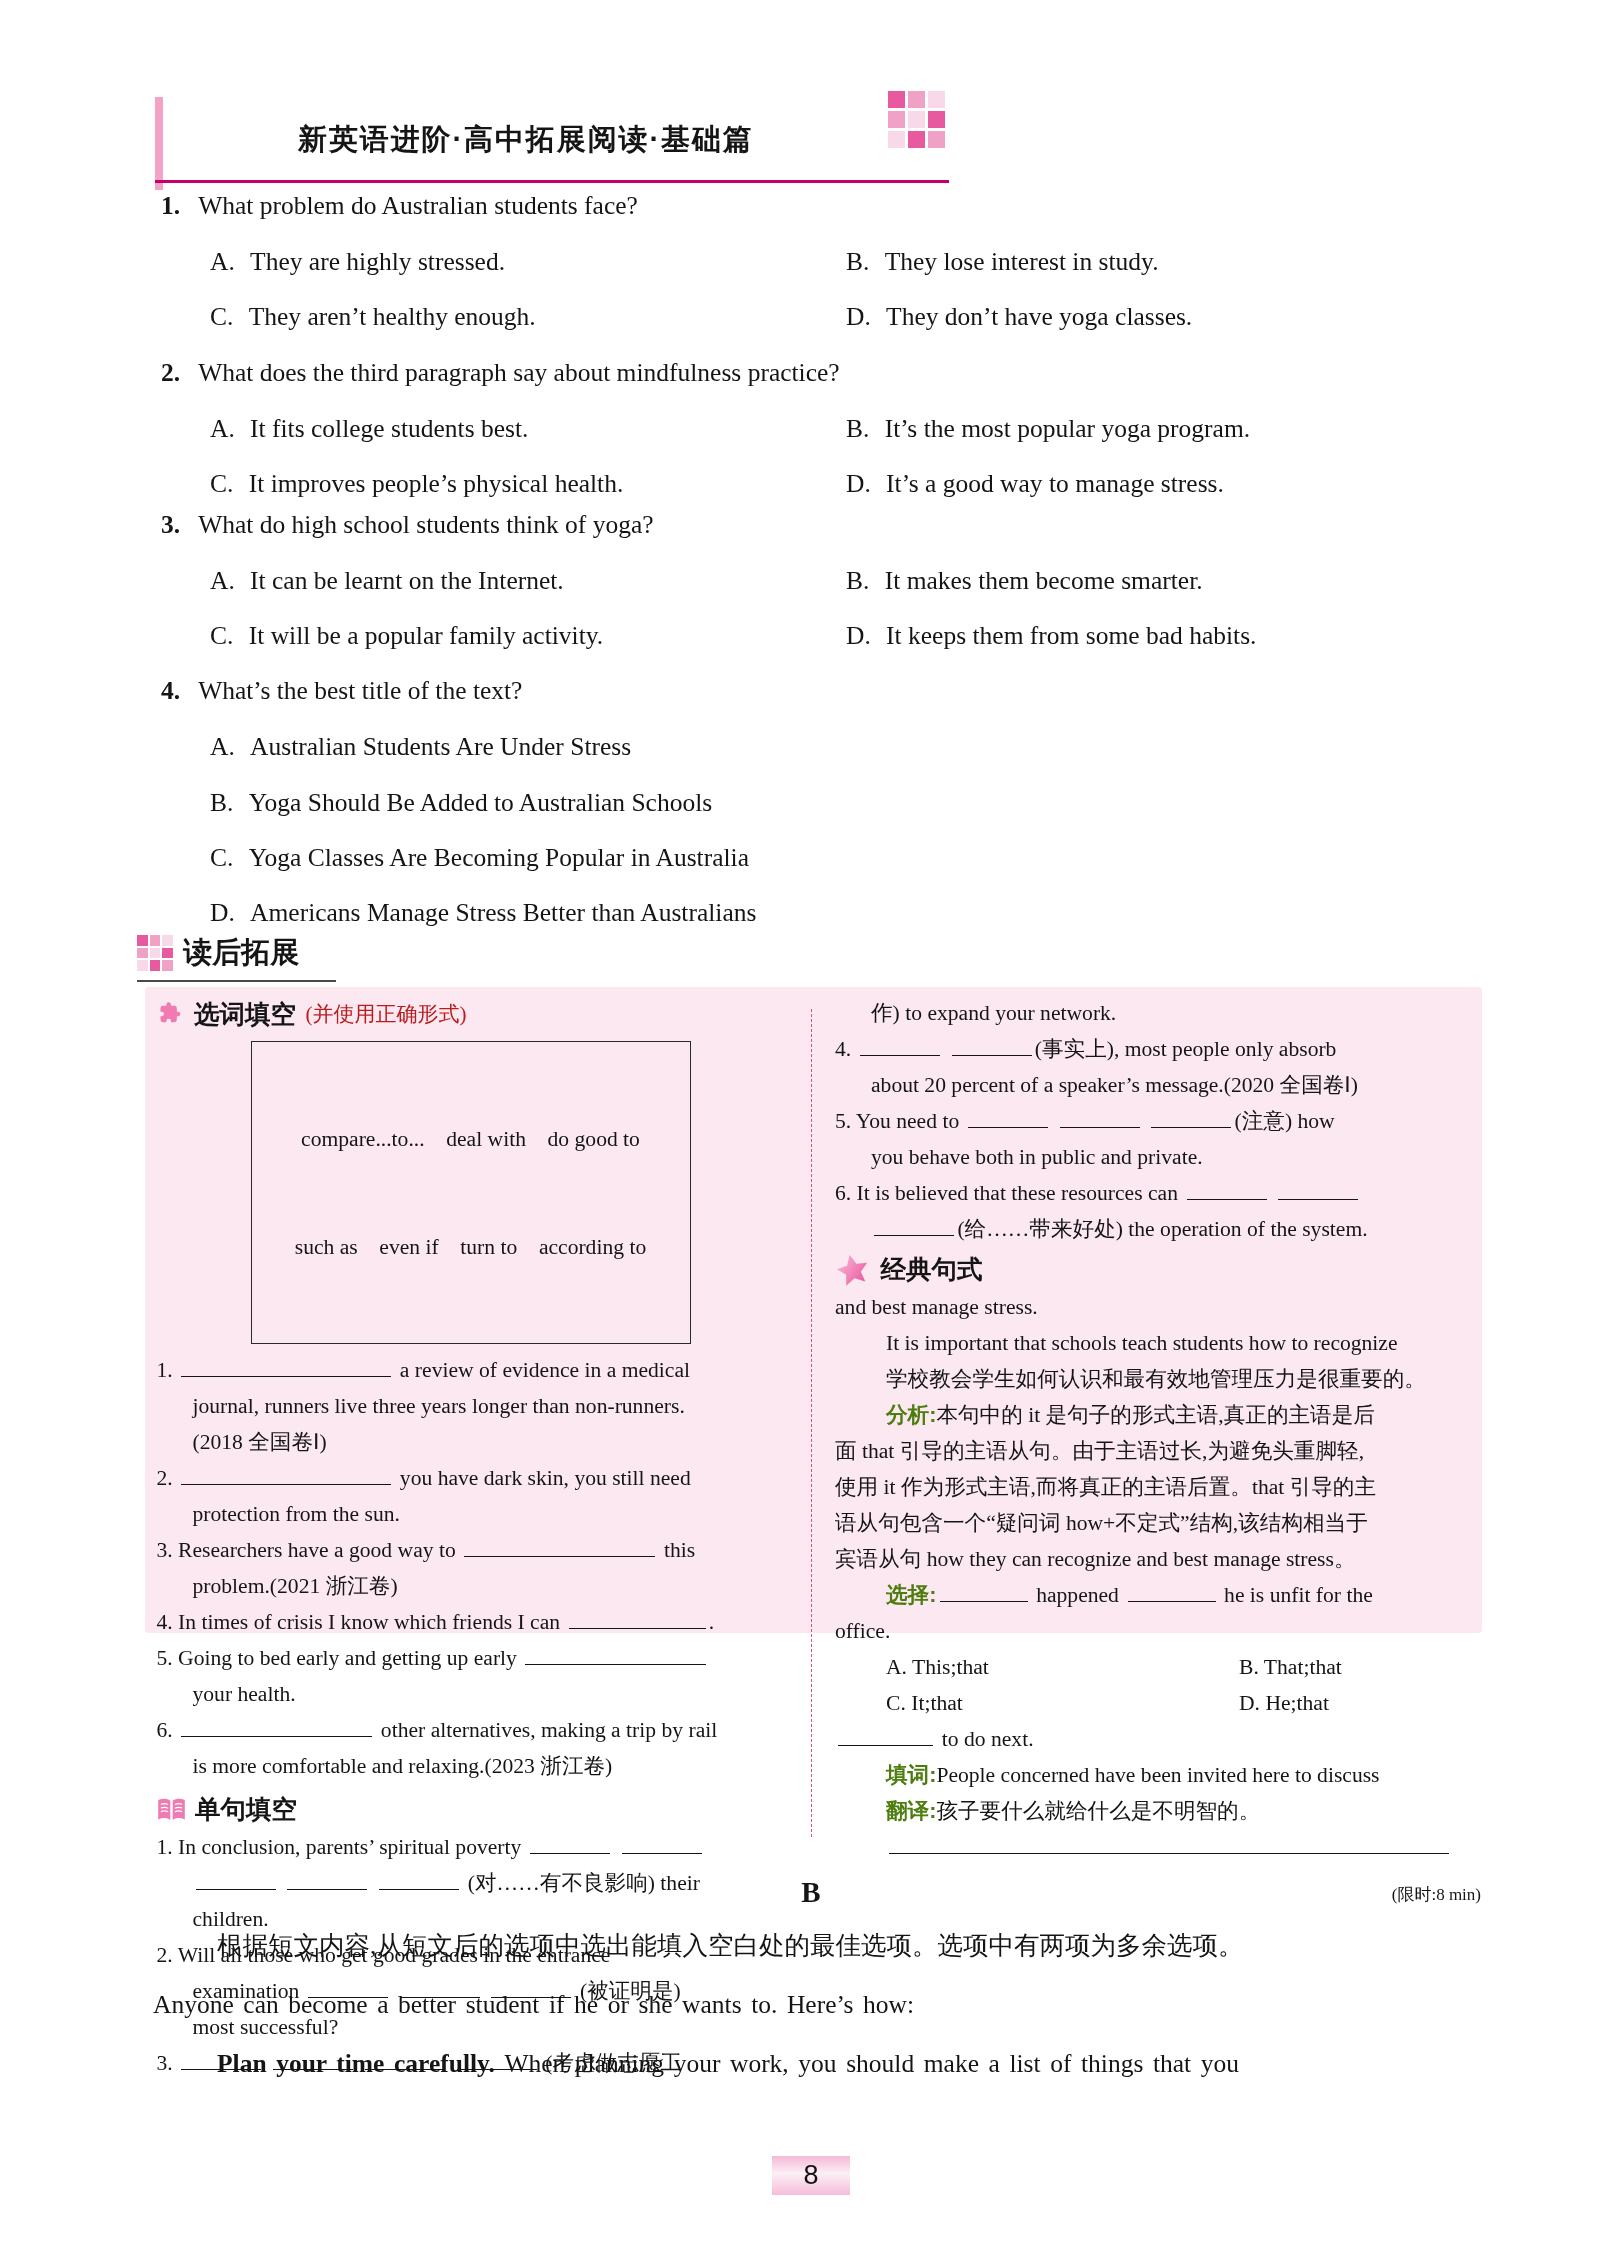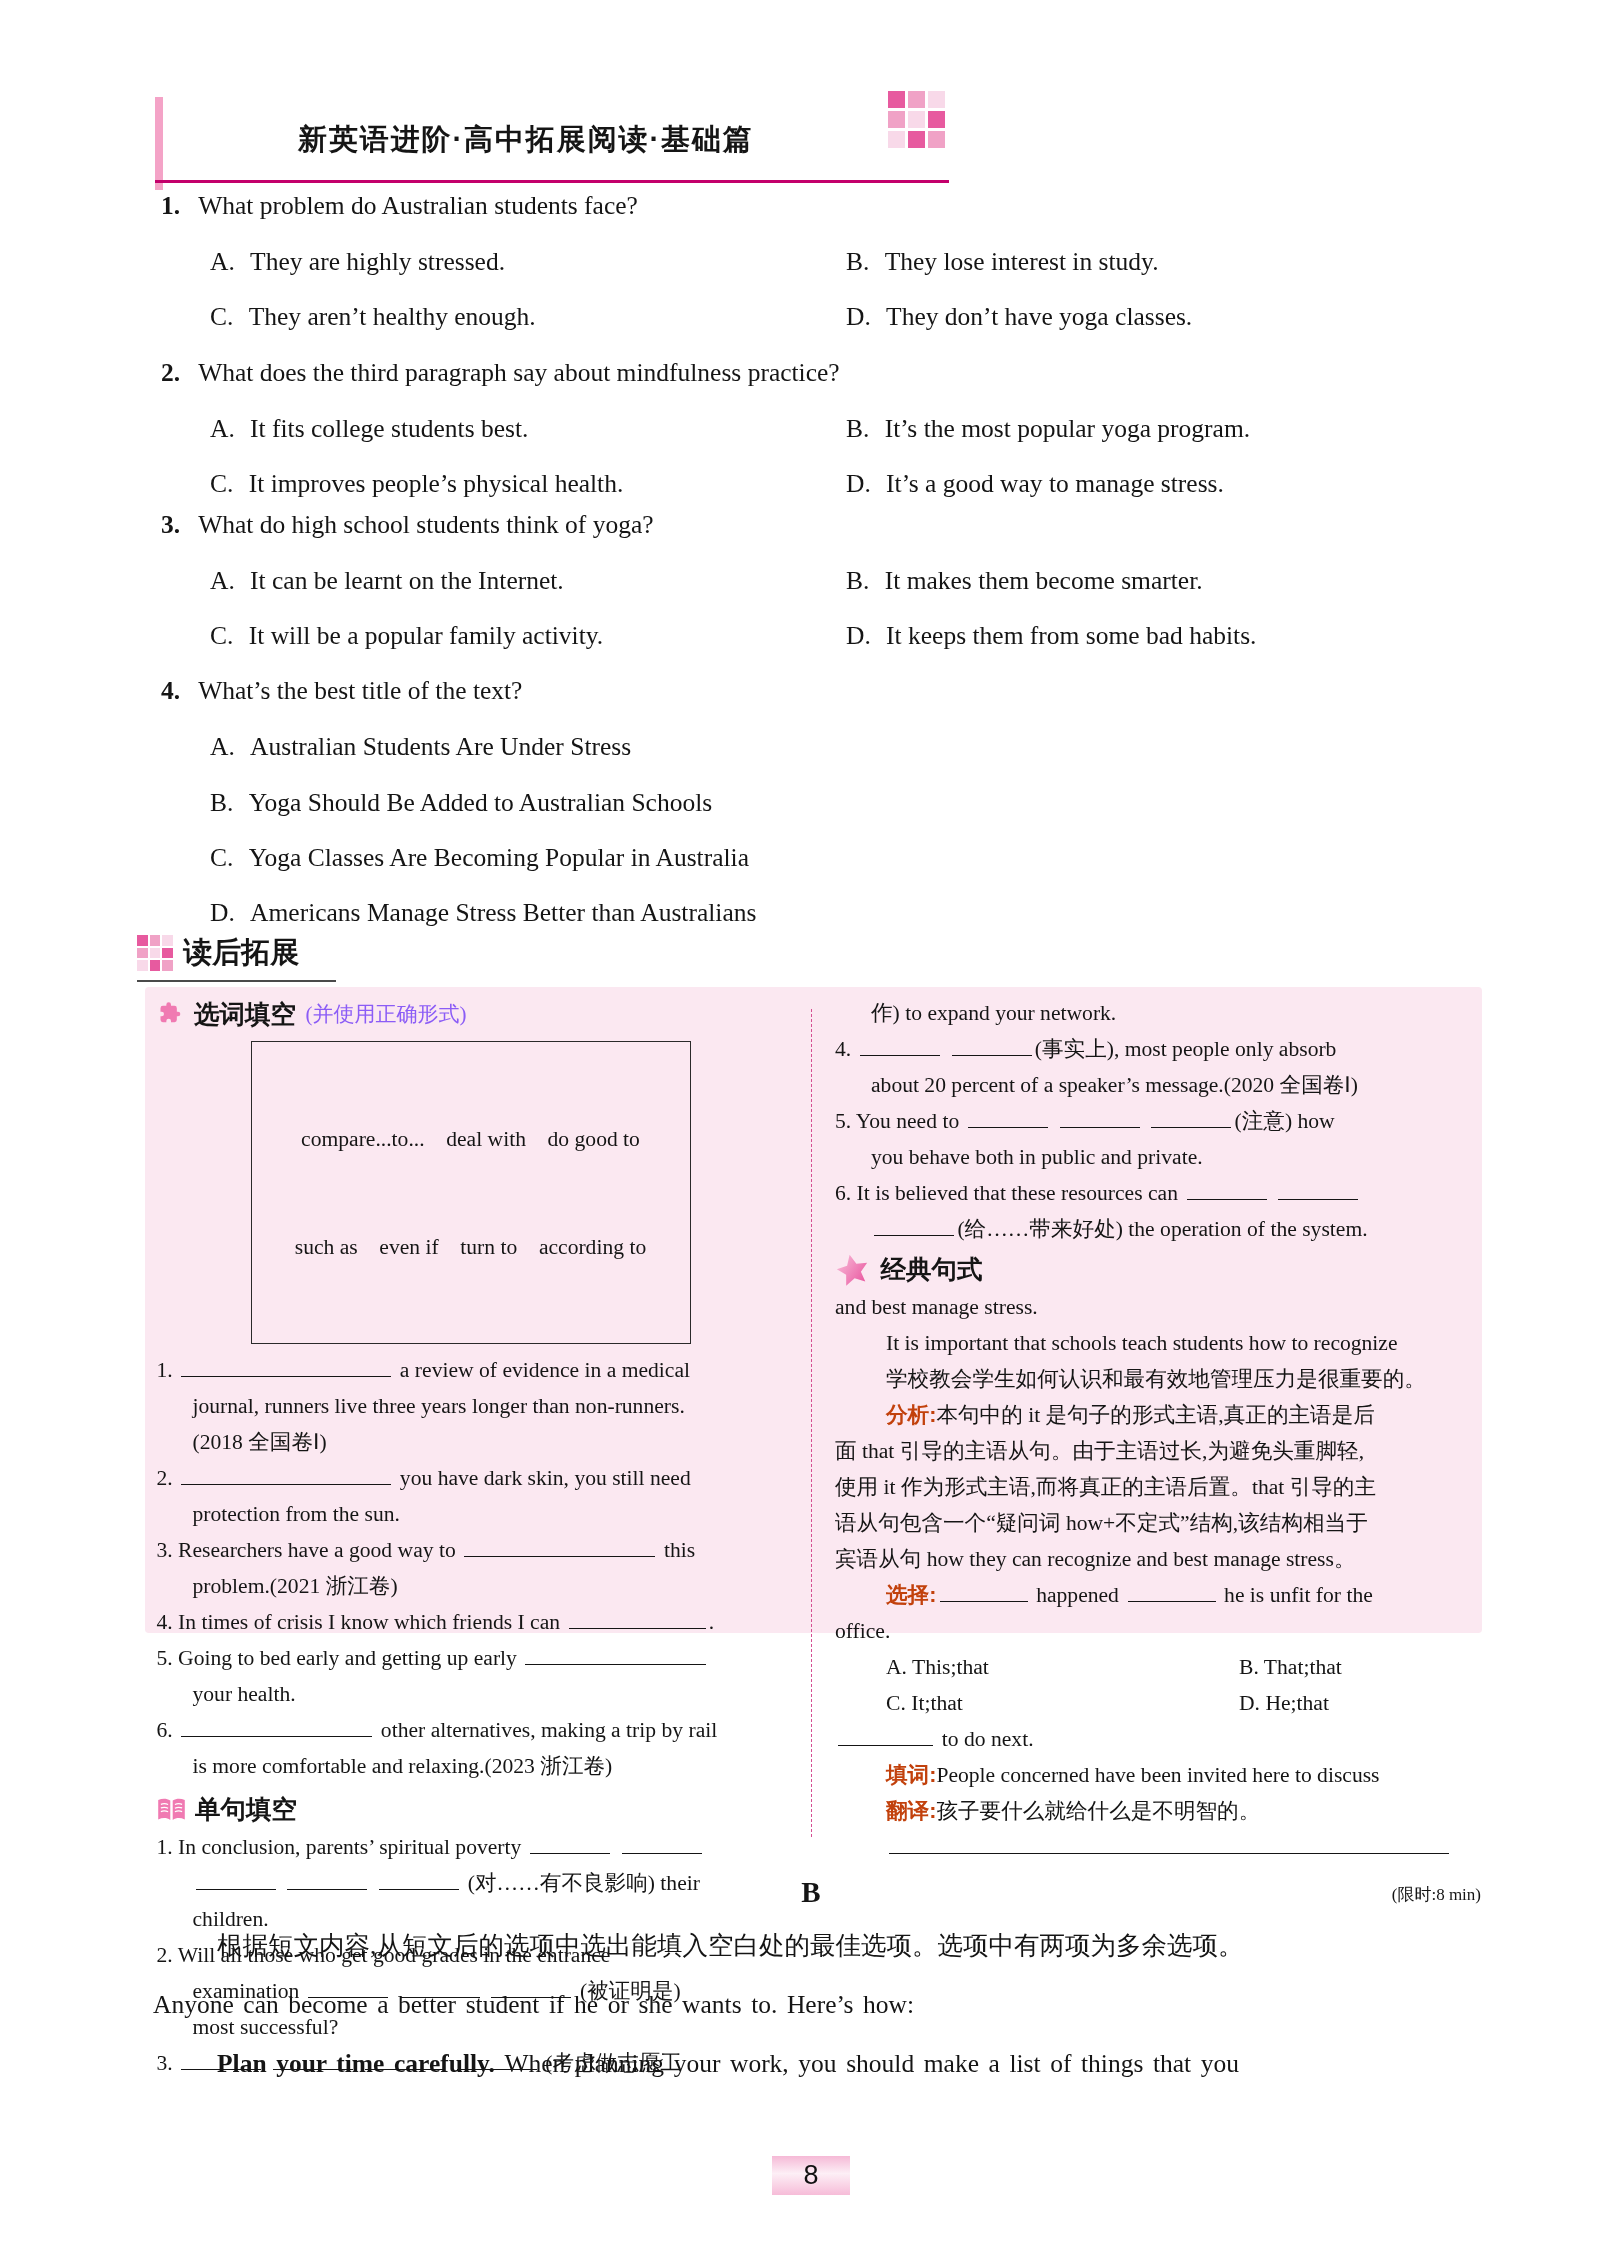--- a/index.html
+++ b/index.html
@@ -35,28 +35,28 @@
   .exp-title{left:137px;top:933px;display:flex;align-items:center;gap:10.2px;
              font-family:"Liberation Sans",sans-serif;font-weight:bold;font-size:29px;}
   .exp-underline{left:137px;top:980px;width:199px;height:1.9px;background:#4a4a4a;}
   .pink-box{left:145px;top:987px;width:1337px;height:646px;background:#fbe8f1;border-radius:3.8px;}
   .divider{position:absolute;left:666px;top:21.6px;height:828px;border-left:1.9px dashed #d54e92;}
   .col{position:absolute;top:7.6px;font-size:21.6px;}
   .col-left{left:11.5px;width:646px;}
   .col-right{left:690px;width:640px;}
   .sub-h{display:flex;align-items:center;gap:9.5px;height:39px;
          font-family:"Liberation Sans",sans-serif;font-weight:bold;font-size:25.5px;}
-  .sub-h .note{font-family:"Liberation Serif",serif;font-weight:normal;font-size:21px;color:#8b5cf6;}
+  .sub-h .note{font-family:"Liberation Serif",serif;font-weight:normal;font-size:21px;color:#b91c1c;}
   .bank{margin:7.6px 0 7.6px 94px;width:438px;border:1.3px solid #2a2a2a;
         padding:6.4px 0;text-align:center;line-height:36px;white-space:pre;}
   .ln{line-height:36px;white-space:nowrap;}
   .ln.c{padding-left:36px;}
   .ln.i{padding-left:51px;}
   .blank{display:inline-block;border-bottom:1.3px solid #151515;height:0.78em;margin:0 3.2px;}
-  .mag{color:#c2410c;font-family:"Liberation Sans",sans-serif;font-weight:bold;}
+  .mag{color:#4d7c0f;font-family:"Liberation Sans",sans-serif;font-weight:bold;}
   .bld{font-weight:bold;}
   .ublank{display:inline-block;border-bottom:1.9px solid #151515;padding:0 19px;text-align:center;}
 
   
   .b-label{top:1876px;left:0;width:1622px;text-align:center;font-weight:bold;font-size:29px;}
   .b-time{top:1883px;right:141px;font-size:17px;}
   .b-body{left:153px;top:1916px;width:1349px;}
   .b-body .ln{line-height:59px;font-size:25.5px;word-spacing:3.2px;}
   .b-body .ln.i2{padding-left:64px;}
 

